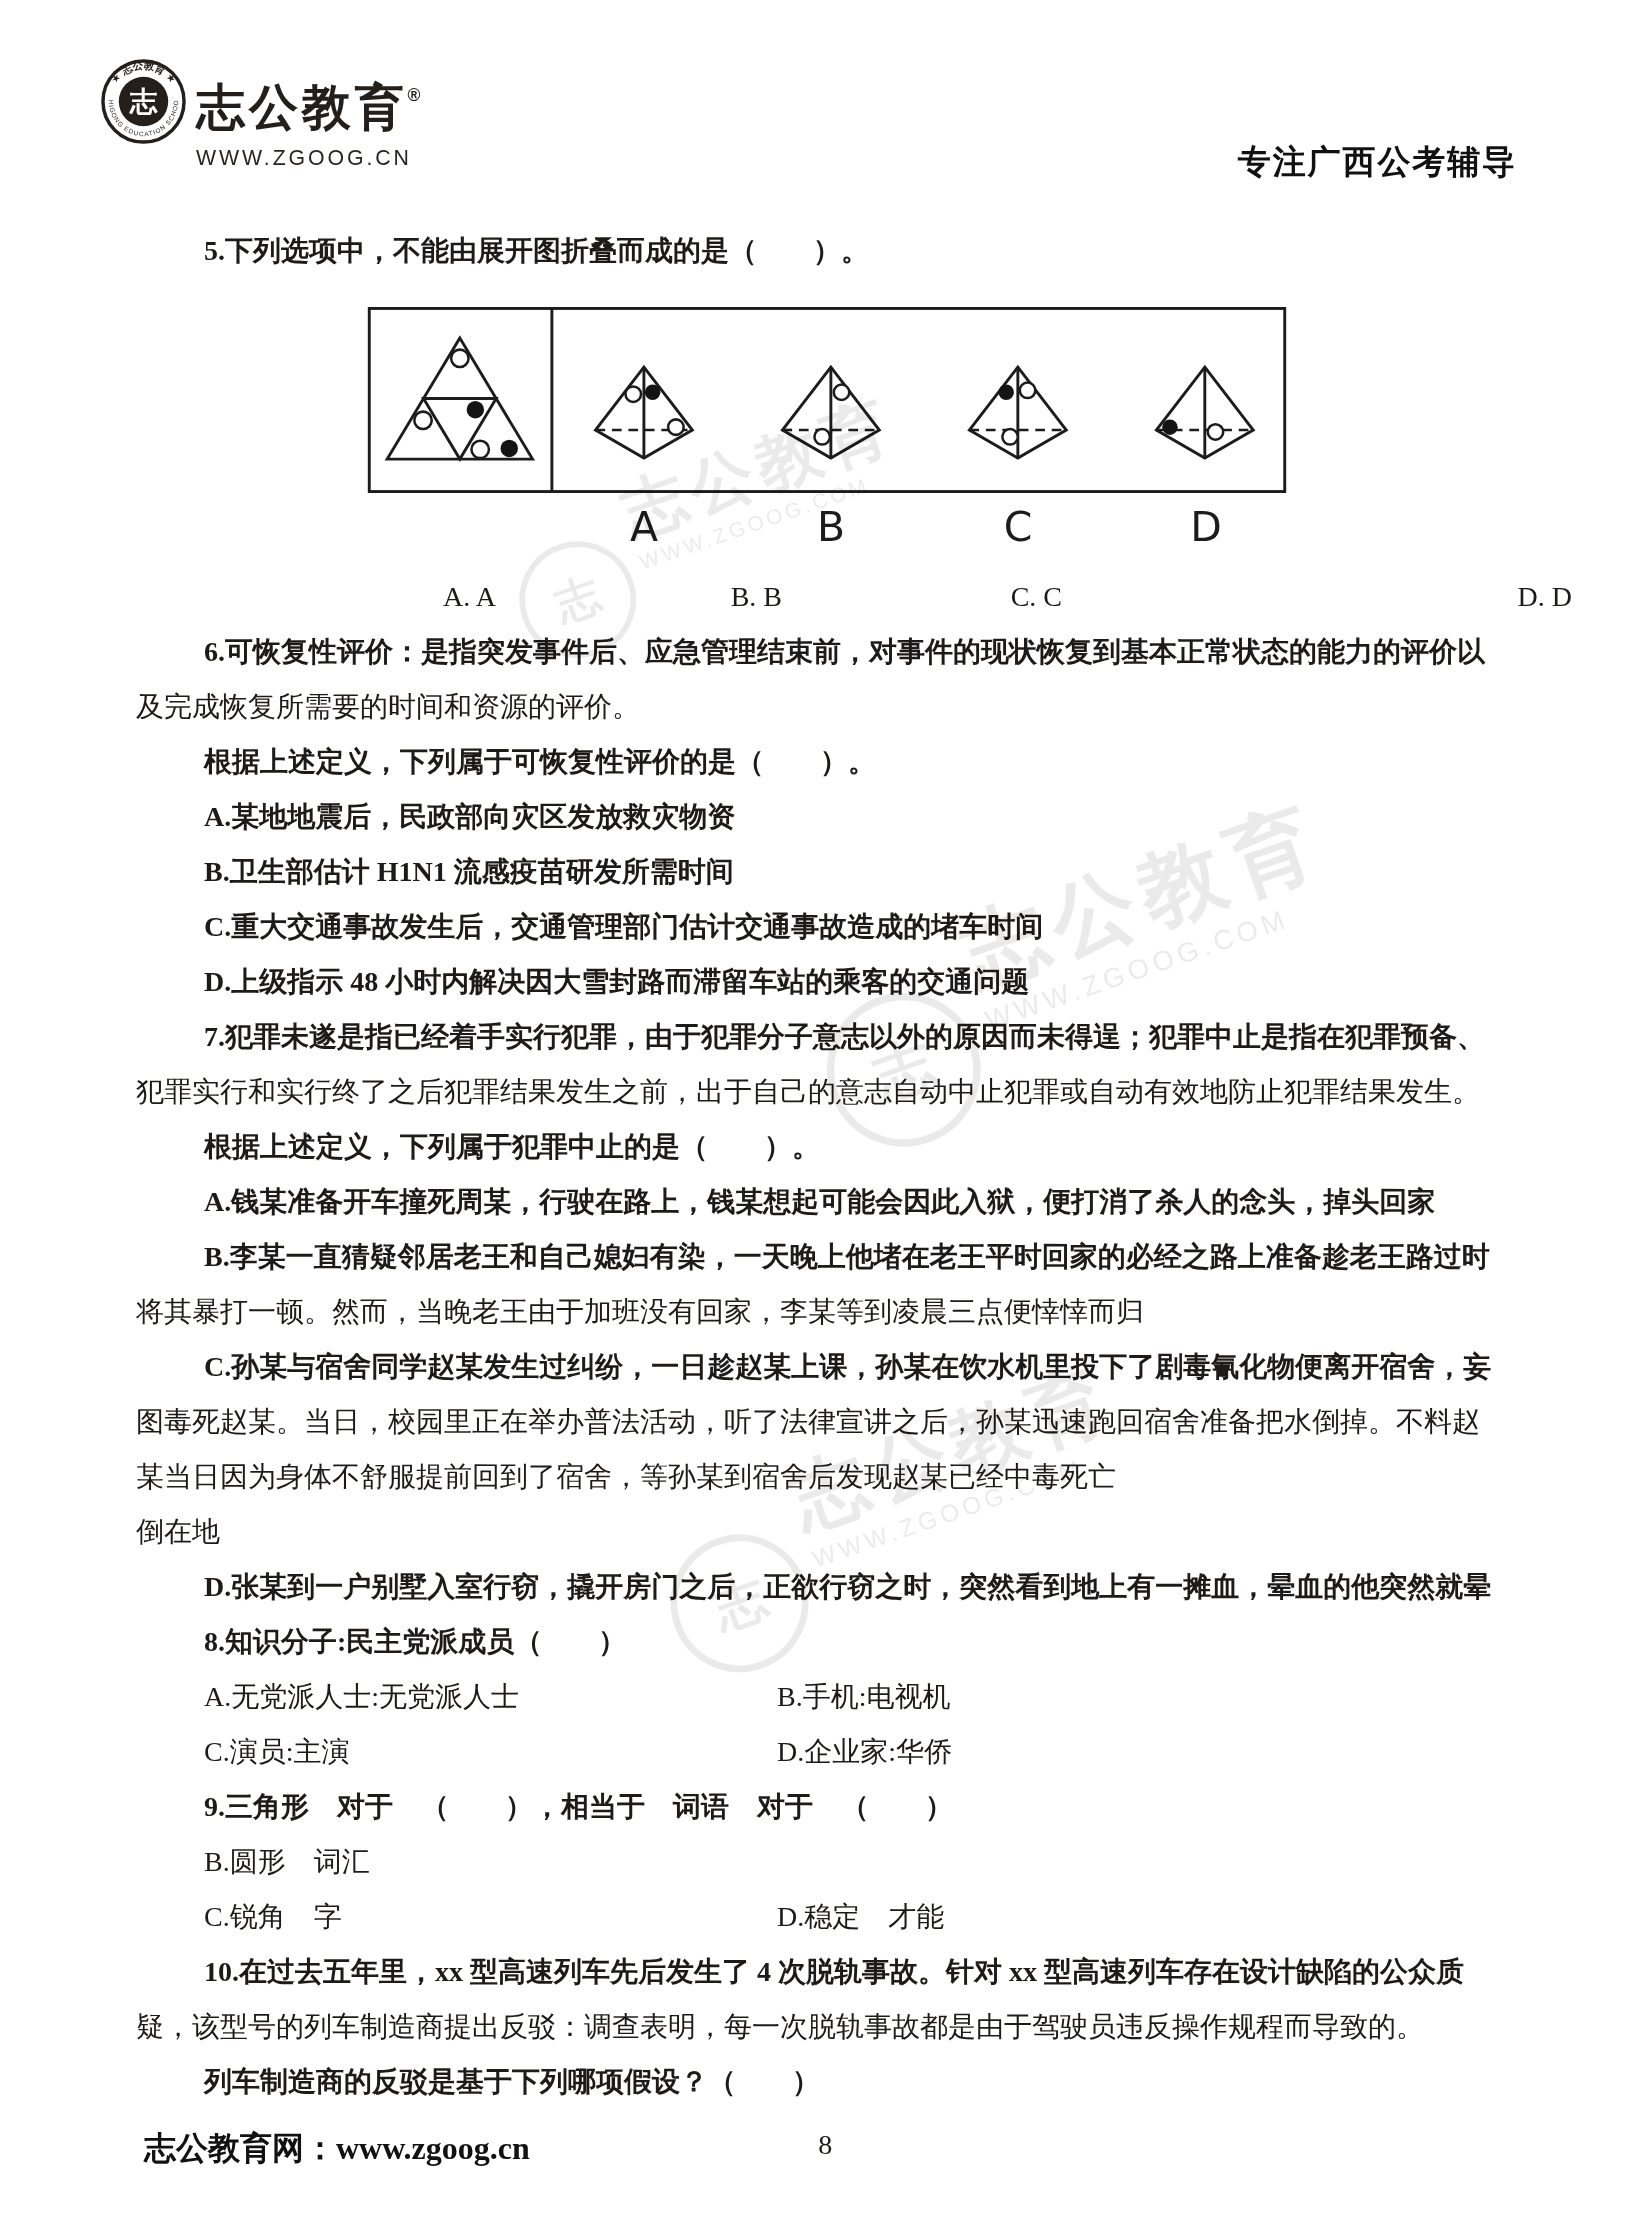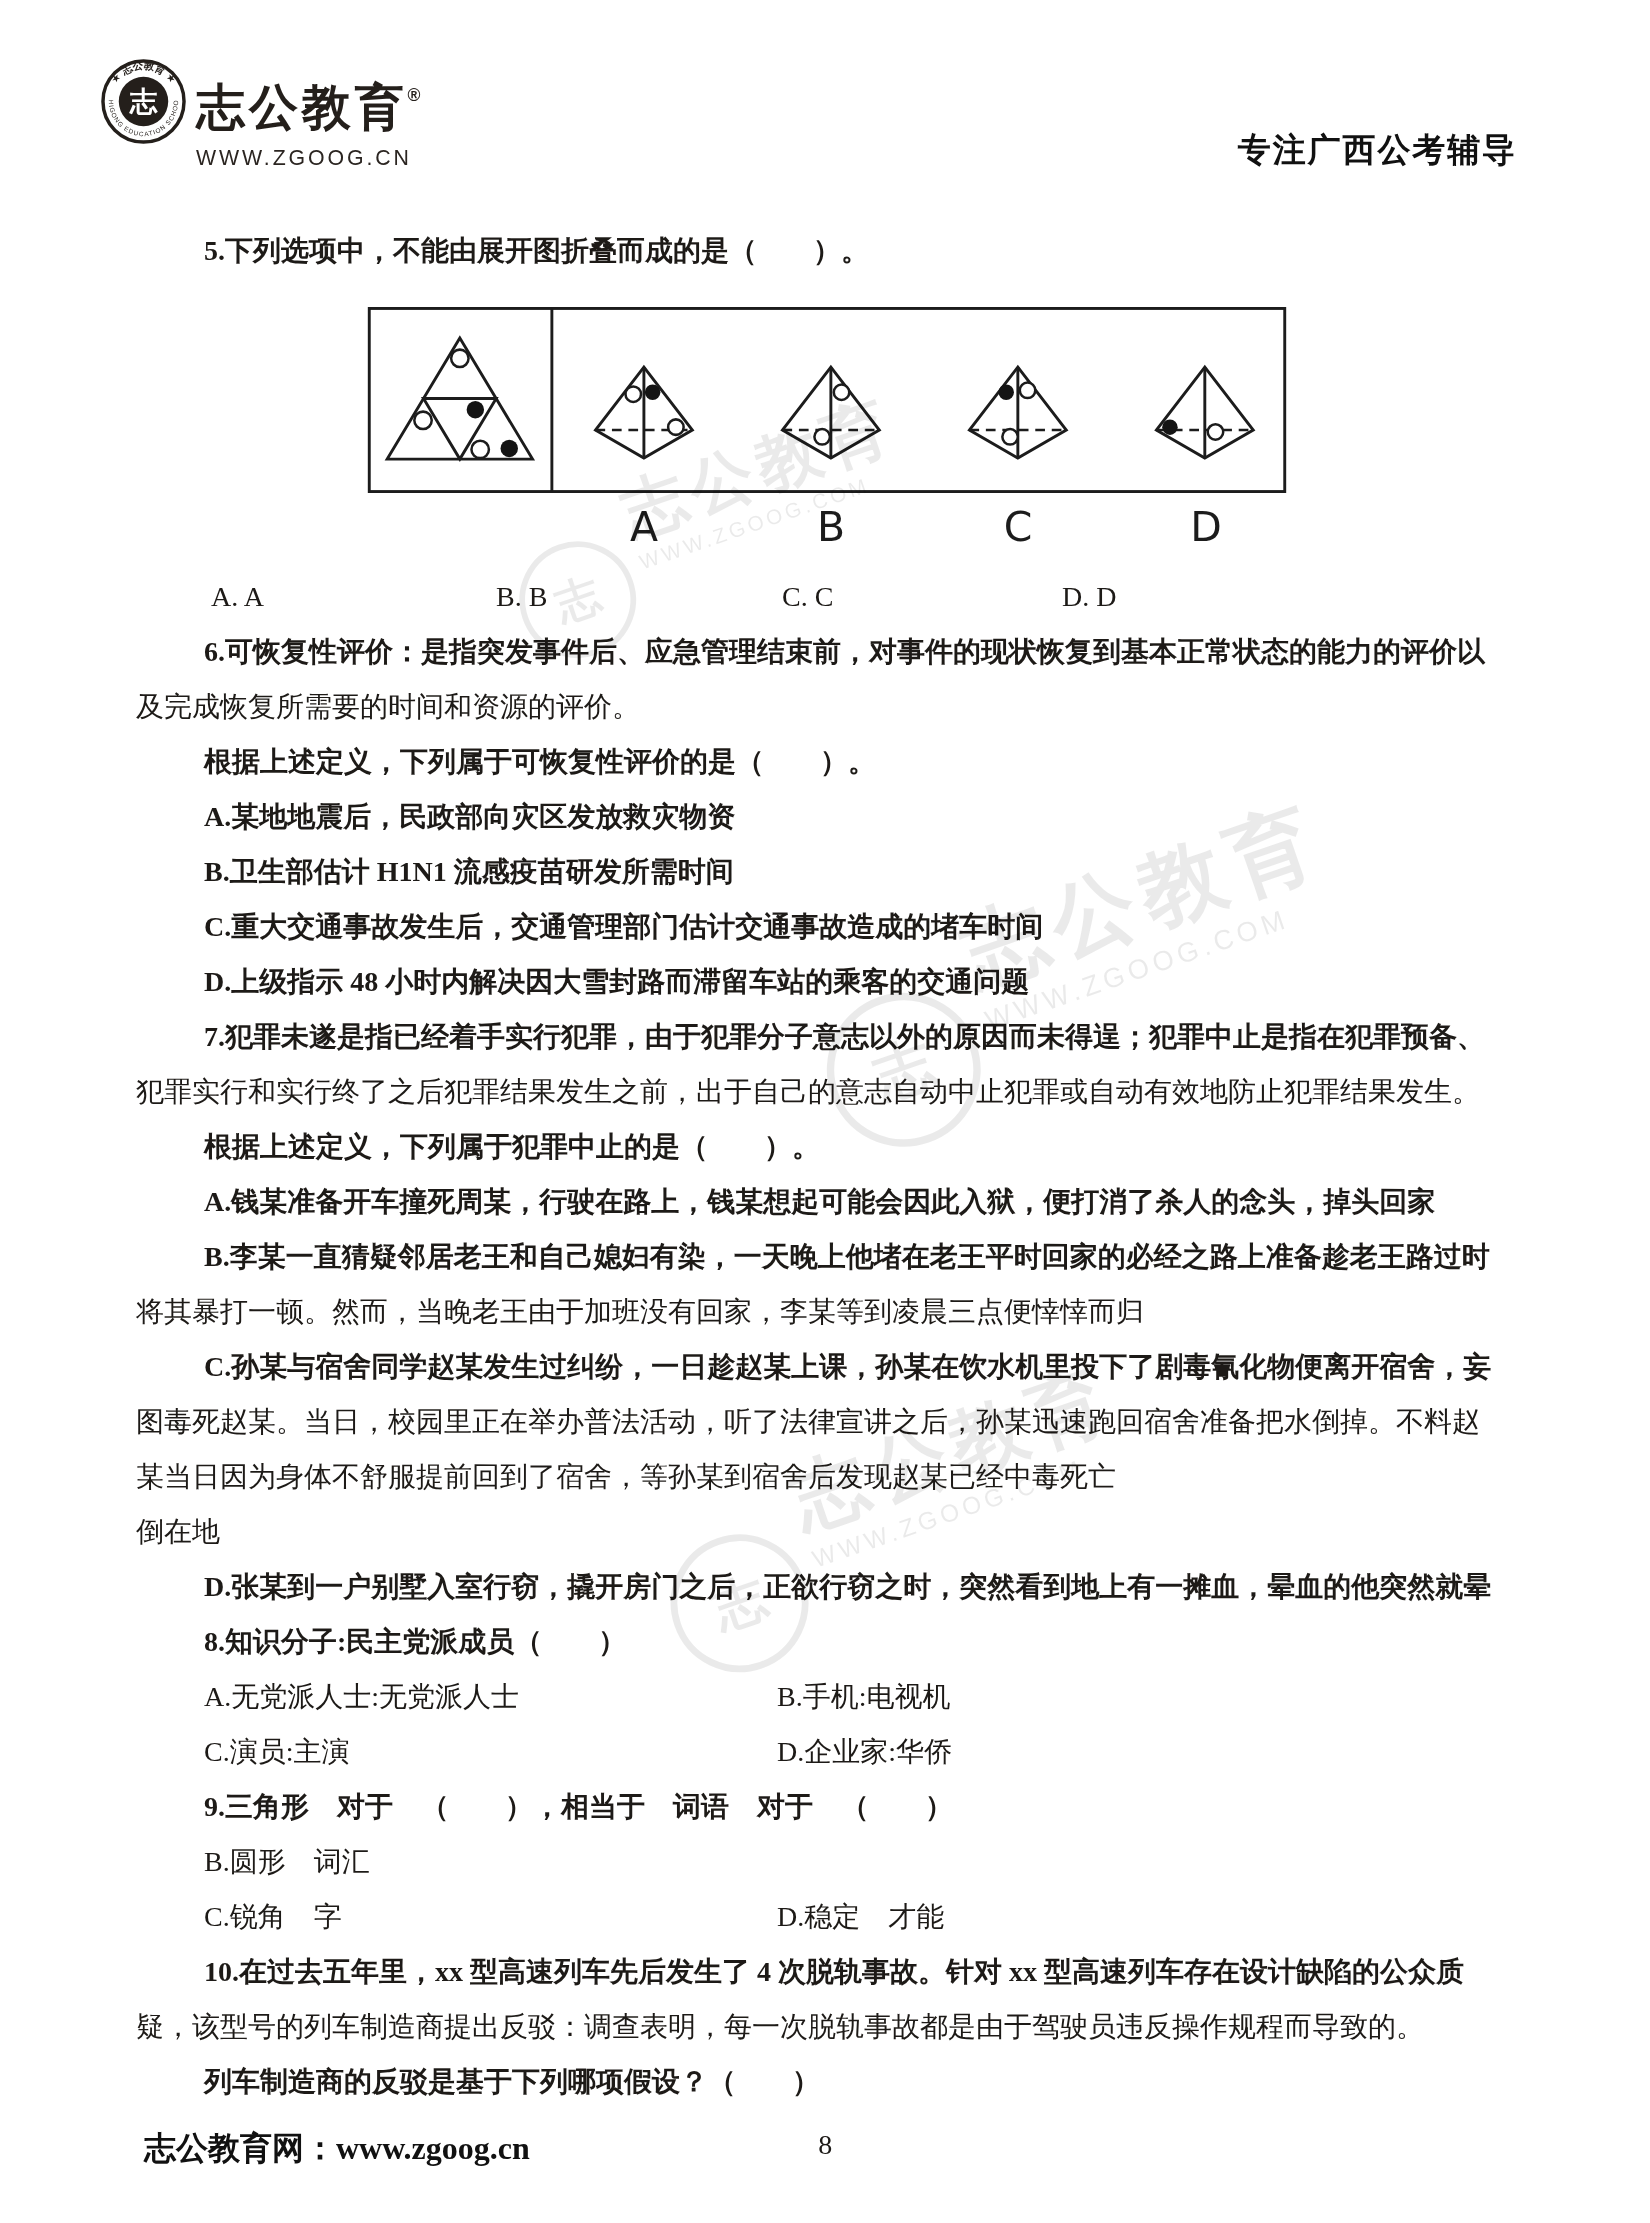--- a/index.html
+++ b/index.html
@@ -14,30 +14,30 @@
   .brand-name{
     font-family:"Liberation Sans","DejaVu Sans",sans-serif;
     font-size:49px;font-weight:900;letter-spacing:3.9px;color:#241f1b;line-height:54px;
   }
   .brand-reg{font-size:17.5px;vertical-align:23px;font-weight:700;}
   .brand-url{
     font-family:"Liberation Sans","DejaVu Sans",sans-serif;
     font-size:21.3px;letter-spacing:2.9px;color:#2b2creplace5;color:#2b2521;margin-top:12px;
   }
   .tagline{
-    position:absolute;right:134px;top:128px;font-size:33px;font-weight:700;color:#111;
+    position:absolute;right:134px;top:140px;font-size:33px;font-weight:700;color:#111;
     letter-spacing:1.9px;
   }
   
   .stem-q5{position:absolute;left:136px;top:223px;width:1417px;height:55px;line-height:55px;
     font-size:28px;white-space:nowrap;}
   .flow{position:absolute;left:136px;top:569px;width:1436px;font-size:28px;}
   .line{height:55px;line-height:55px;white-space:nowrap;}
   .ind{padding-left:68px;font-weight:bold;}
-  .row4{display:grid;grid-template-columns:285px 286px 280px auto;padding-left:75px;}
+  .row4{display:grid;grid-template-columns:285px 286px 280px auto;padding-left:75px;text-align:right;}
   .row2{display:grid;grid-template-columns:573px auto;padding-left:68px;}
   
   .fig{position:absolute;left:367px;top:307px;}
   .fig-labels{position:absolute;left:367px;top:503px;width:920px;height:49px;
     font-family:"DejaVu Sans","Liberation Sans",sans-serif;font-size:41px;color:#1c1c1c;}
   .fig-labels span{position:absolute;width:78px;text-align:center;}
   
   .footer{position:absolute;left:0;top:2127px;width:1651px;height:47px;}
   .footer-site{position:absolute;left:144px;top:0;font-size:32px;font-weight:700;color:#111;}
   .footer-page{position:absolute;left:50%;transform:translateX(-52%);top:1.9px;font-size:28px;}

